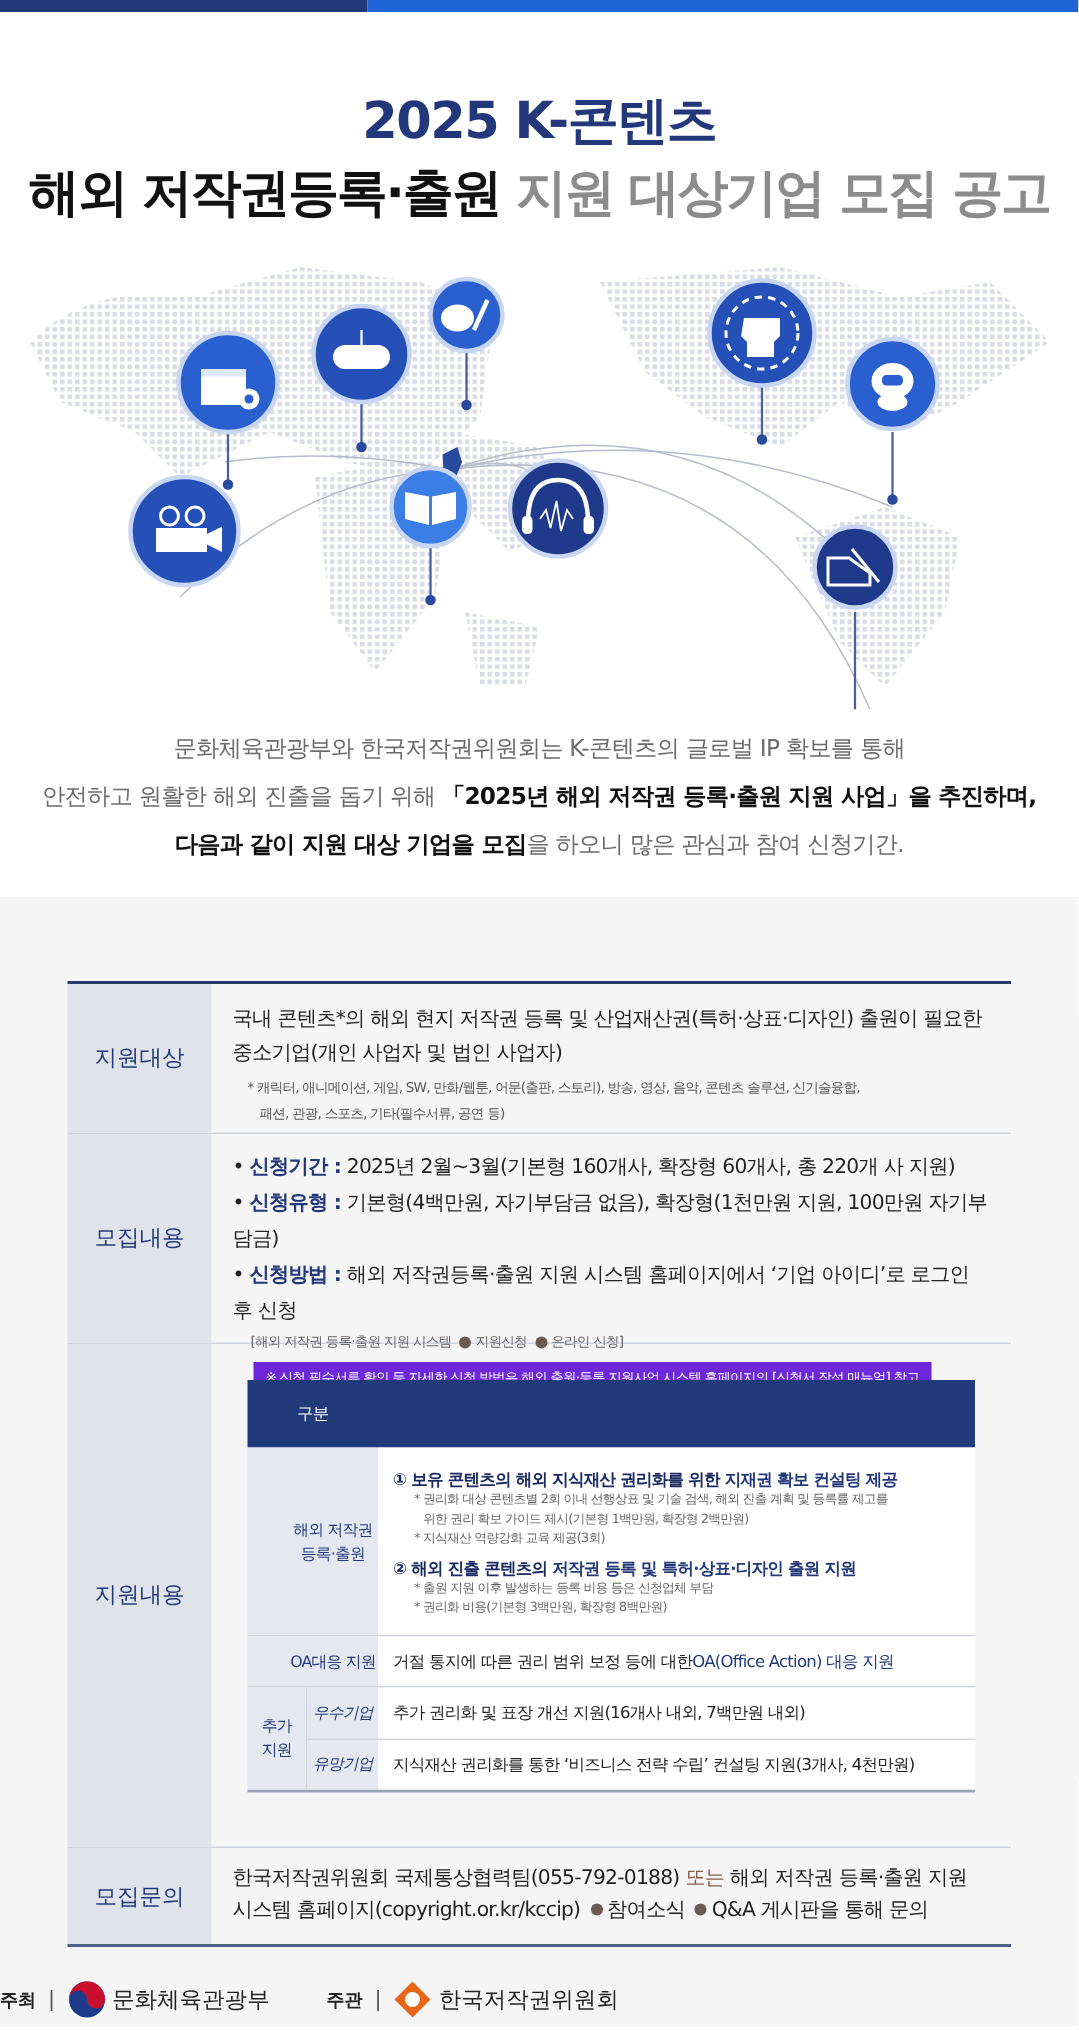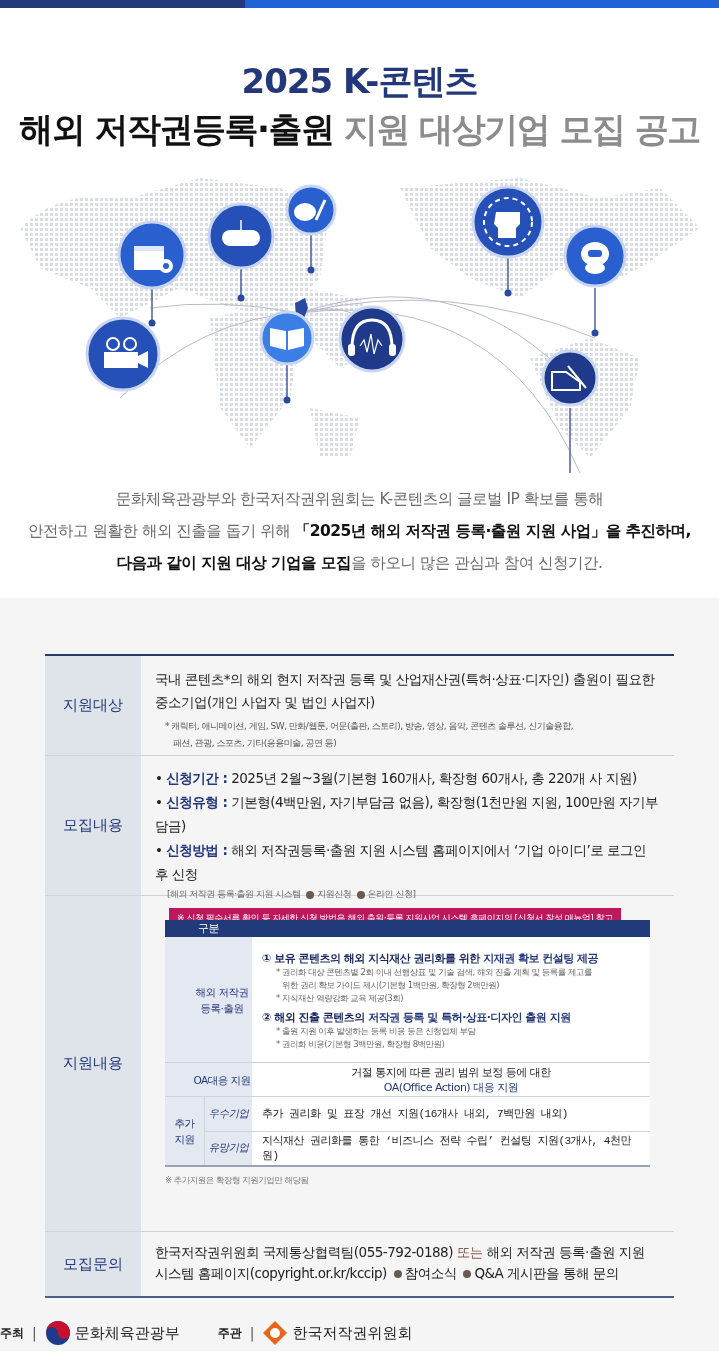--- a/index.html
+++ b/index.html
@@ -29,45 +29,45 @@
   .r1 { height: 100px; }
   .r2 { height: 140px; }
   .r3 { height: 336px; }
   .r4 { height: 64px; }
 
   .r1 .main { line-height: 23px; margin-top: 2px; }
   .r1 .note { font-size: 9px; color: #555; line-height: 17px; margin-top: 4px; padding-left: 10px; }
   .r2 .bul { line-height: 24px; }
   .r2 .bul b { color: #23387a; }
   .r2 .path { font-size: 9px; color: #666; margin: 2px 0 0 12px; }
-  .r2 .red { background: #be185d; color: #fff; font-size: 9px; padding: 4px 8px; margin: 7px 0 0 14px; display: inline-block; }
+  .r2 .red { background: #6d28d9; color: #fff; font-size: 9px; padding: 4px 8px; margin: 7px 0 0 14px; display: inline-block; }
   .dot { display: inline-block; width: 8px; height: 8px; border-radius: 50%; background: #6a5a52; vertical-align: middle; margin: 0 3px; }
 
   .r3 .cnt { padding: 24px 24px 0 24px; }
   .sub { width: 485px; border-bottom: 2px solid #9aa3b5; font-size: 11px; }
-  .sub .sh { display: flex; background: #213a7a; color: #fff; height: 17px; align-items: center; font-size: 11px; }
+  .sub .sh { display: flex; background: #213a7a; color: #fff; height: 45px; align-items: center; font-size: 11px; }
   .sub .sh div { text-align: center; }
   .sub .c1 { width: 87px; }
   .sub .c2 { flex: 1; }
   .sub .srow { display: flex; border-bottom: 1px solid #cfd3da; }
   .sub .srow:last-child { border-bottom: none; }
   .sub .sl { width: 87px; background: #e4e8f0; color: #23387a; display: flex; align-items: center; justify-content: center; text-align: center; line-height: 16px; font-size: 10.5px; padding-left: 27px; }
   .sub .sr { flex: 1; background: #fff; padding: 0 10px; display: flex; flex-direction: column; justify-content: center; font-size: 11px; color: #222; }
   .sub .big { font-weight: bold; color: #1a2a60; font-size: 11px; margin-top: 2px; }
   .sub .big .hl { color: #23387a; }
   .sub .small { font-size: 8.5px; color: #666; padding-left: 14px; line-height: 13px; }
   .sub .s1 { height: 126px; }
   .sub .s2 { height: 34px; }
   .sub .s3 { height: 68px; }
   .sub .split { width: 87px; display: flex; }
   .sub .split .outer { width: 40px; background: #e4e8f0; color: #23387a; display: flex; align-items: center; justify-content: center; text-align: center; font-size: 10.5px; line-height: 16px; border-right: 1px solid #cfd3da; }
   .sub .split .inner { flex: 1; display: flex; flex-direction: column; }
   .sub .split .inner div { flex: 1; background: #e4e8f0; color: #23387a; display: flex; align-items: center; justify-content: center; font-size: 10.5px; font-style: italic; }
   .sub .split .inner div:first-child { border-bottom: 1px solid #cfd3da; }
-  .sub .s3r { flex: 1; display: flex; flex-direction: column; font-family: Liberation Mono, monospace; }
+  .sub .s3r { flex: 1; display: flex; flex-direction: column; }
   .sub .s3r div { flex: 1; background: #fff; padding: 0 10px; display: flex; align-items: center; font-size: 11px; }
   .sub .s3r div:first-child { border-bottom: 1px solid #cfd3da; }
   .subnote { font-size: 8.5px; color: #777; margin-top: 8px; }
 
   .r4 .cnt { line-height: 21px; padding-top: 10px; }
   .r4 .or { color: #8a5a4a; }
 
   .footer { display: flex; justify-content: flex-start; align-items: center; gap: 4px; margin-top: 22px; font-size: 14px; color: #222; }
   .footer .sep { color: #555; margin: 0 4px; }
   .footer .org { font-size: 15px; }
@@ -199,21 +199,21 @@
 
 <div class="grey-area">
   <div class="info-table">
 
     <div class="row r1">
       <div class="lbl">지원대상</div>
       <div class="cnt">
         <div class="main">국내 콘텐츠*의 해외 현지 저작권 등록 및 산업재산권(특허·상표·디자인) 출원이 필요한 중소기업(개인 사업자 및 법인 사업자)</div>
         <div class="note">
           <div>* 캐릭터, 애니메이션, 게임, SW, 만화/웹툰, 어문(출판, 스토리), 방송, 영상, 음악, 콘텐츠 솔루션, 신기술융합,</div>
-          <div style="padding-left:8px">패션, 관광, 스포츠, 기타(응용미술, 공연 등)</div>
+          <div style="padding-left:8px">패션, 관광, 스포츠, 기타(필수서류, 공연 등)</div>
         </div>
       </div>
     </div>
 
     <div class="row r2">
       <div class="lbl">모집내용</div>
       <div class="cnt">
         <div class="bul">• <b>신청기간 :</b><span> 2025년 2월~3월(기본형 160개사, 확장형 60개사, 총 220개 사 지원)</span></div>
         <div class="bul">• <b>신청유형 :</b><span> 기본형(4백만원, 자기부담금 없음), 확장형(1천만원 지원, 100만원 자기부담금)</span></div>
         <div class="bul">• <b>신청방법 :</b><span> 해외 저작권등록·출원 지원 시스템 홈페이지에서 ‘기업 아이디’로 로그인 후 신청</span></div>
@@ -241,41 +241,40 @@
               <div class="small">* 권리화 대상 콘텐츠별 2회 이내 선행상표 및 기술 검색, 해외 진출 계획 및 등록률 제고를</div>
               <div class="small" style="padding-left:20px">위한 권리 확보 가이드 제시(기본형 1백만원, 확장형 2백만원)</div>
               <div class="small">* 지식재산 역량강화 교육 제공(3회)</div>
               <div class="big" style="margin-top:5px"><span>② 해외 진출 콘텐츠의 </span><span class="hl">저작권 등록 및 특허·상표·디자인 출원 지원</span></div>
               <div class="small">* 출원 지원 이후 발생하는 등록 비용 등은 신청업체 부담</div>
               <div class="small">* 권리화 비용(기본형 3백만원, 확장형 8백만원)</div>
             </div>
           </div>
           <div class="srow s2">
             <div class="sl">OA대응 지원</div>
-            <div class="sr" style="flex-direction:column;align-items:center;justify-content:center">
+            <div class="sr" style="flex-direction:row;align-items:center;justify-content:flex-start">
                 <span>거절 통지에 따른 권리 범위 보정 등에 대한 </span>
                 <span style="color:#23387a">OA(Office Action) 대응 지원</span>
               </div>
           </div>
           <div class="srow s3">
             <div class="split">
               <div class="outer" style="white-space:pre-line">추가
 지원</div>
               <div class="inner">
                 <div>우수기업</div>
                 <div>유망기업</div>
               </div>
             </div>
             <div class="s3r">
               <div>추가 권리화 및 표장 개선 지원(16개사 내외, 7백만원 내외)</div>
               <div>지식재산 권리화를 통한 ‘비즈니스 전략 수립’ 컨설팅 지원(3개사, 4천만원)</div>
             </div>
           </div>
         </div>
-        <div class="subnote">※ 추가지원은 확장형 지원기업만 해당됨</div>
       </div>
     </div>
 
     <div class="row r4">
       <div class="lbl">모집문의</div>
       <div class="cnt">
         <div><span>한국저작권위원회 국제통상협력팀(055-792-0188) </span><span class="or">또는</span><span> 해외 저작권 등록·출원 지원</span></div>
         <div><span>시스템 홈페이지(copyright.or.kr/kccip)</span> <span class="dot"></span><span>참여소식</span> <span class="dot"></span><span>Q&amp;A 게시판을 통해 문의</span></div>
       </div>
     </div>

